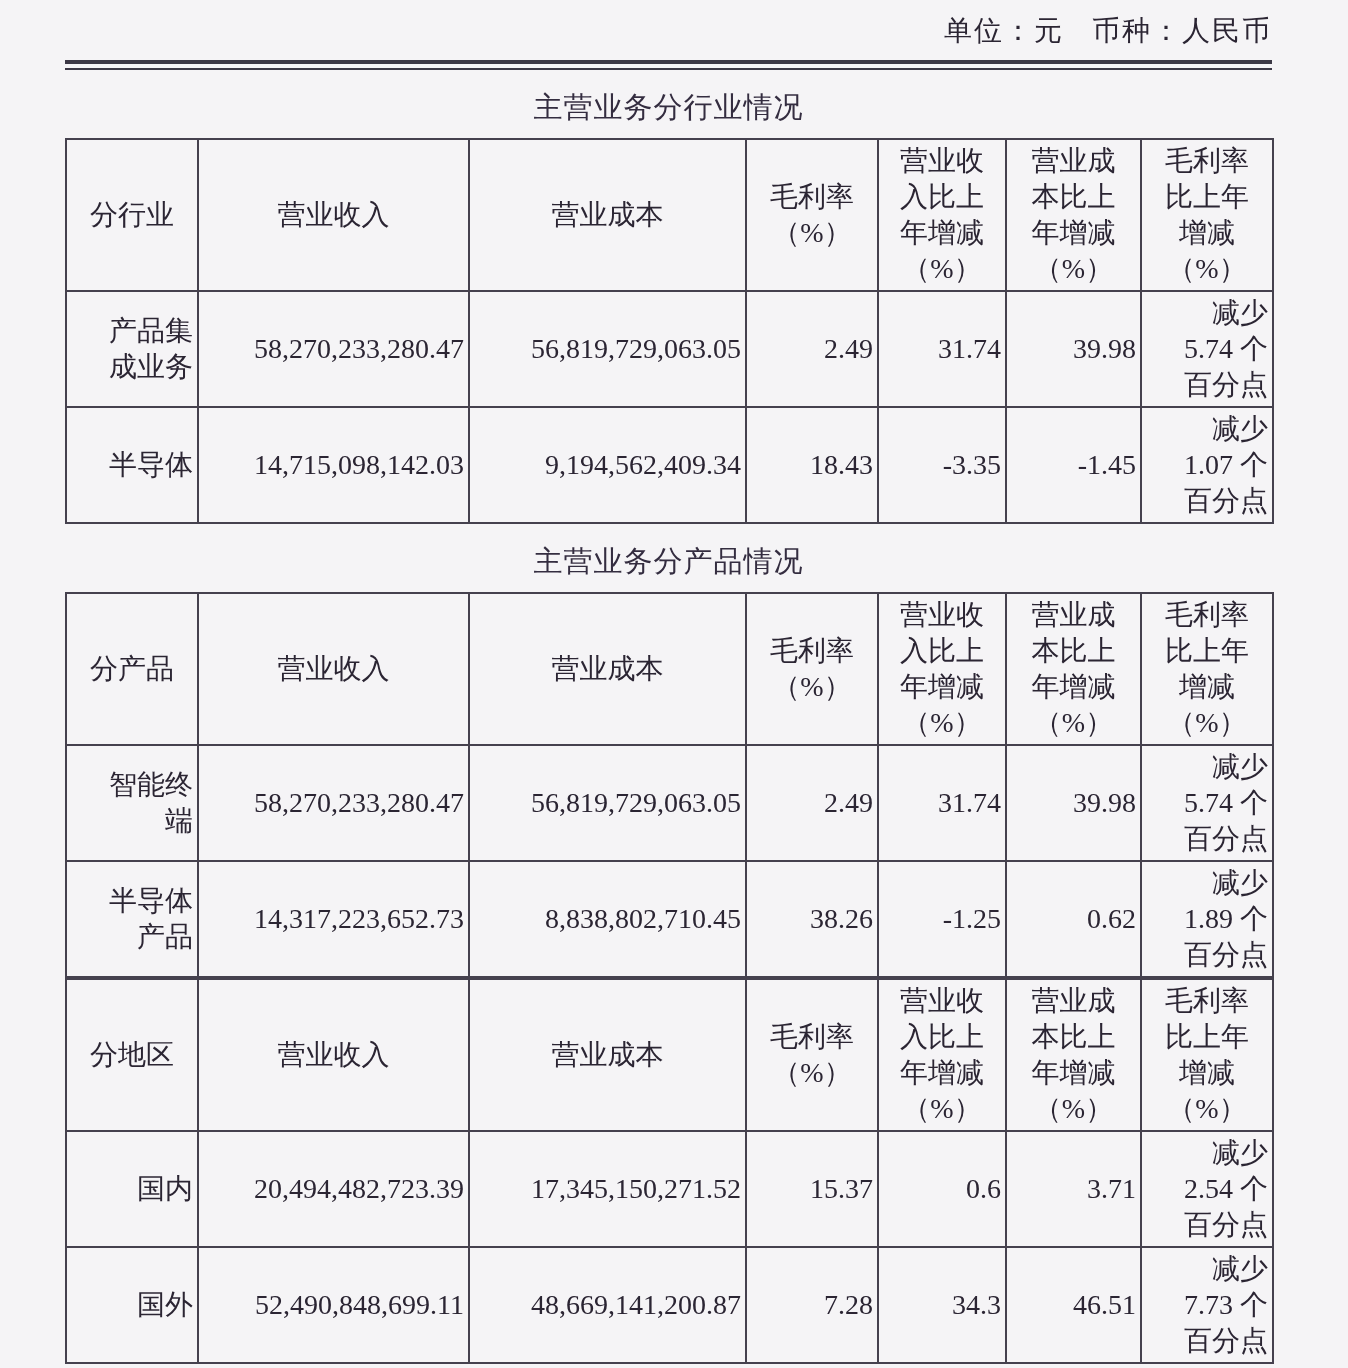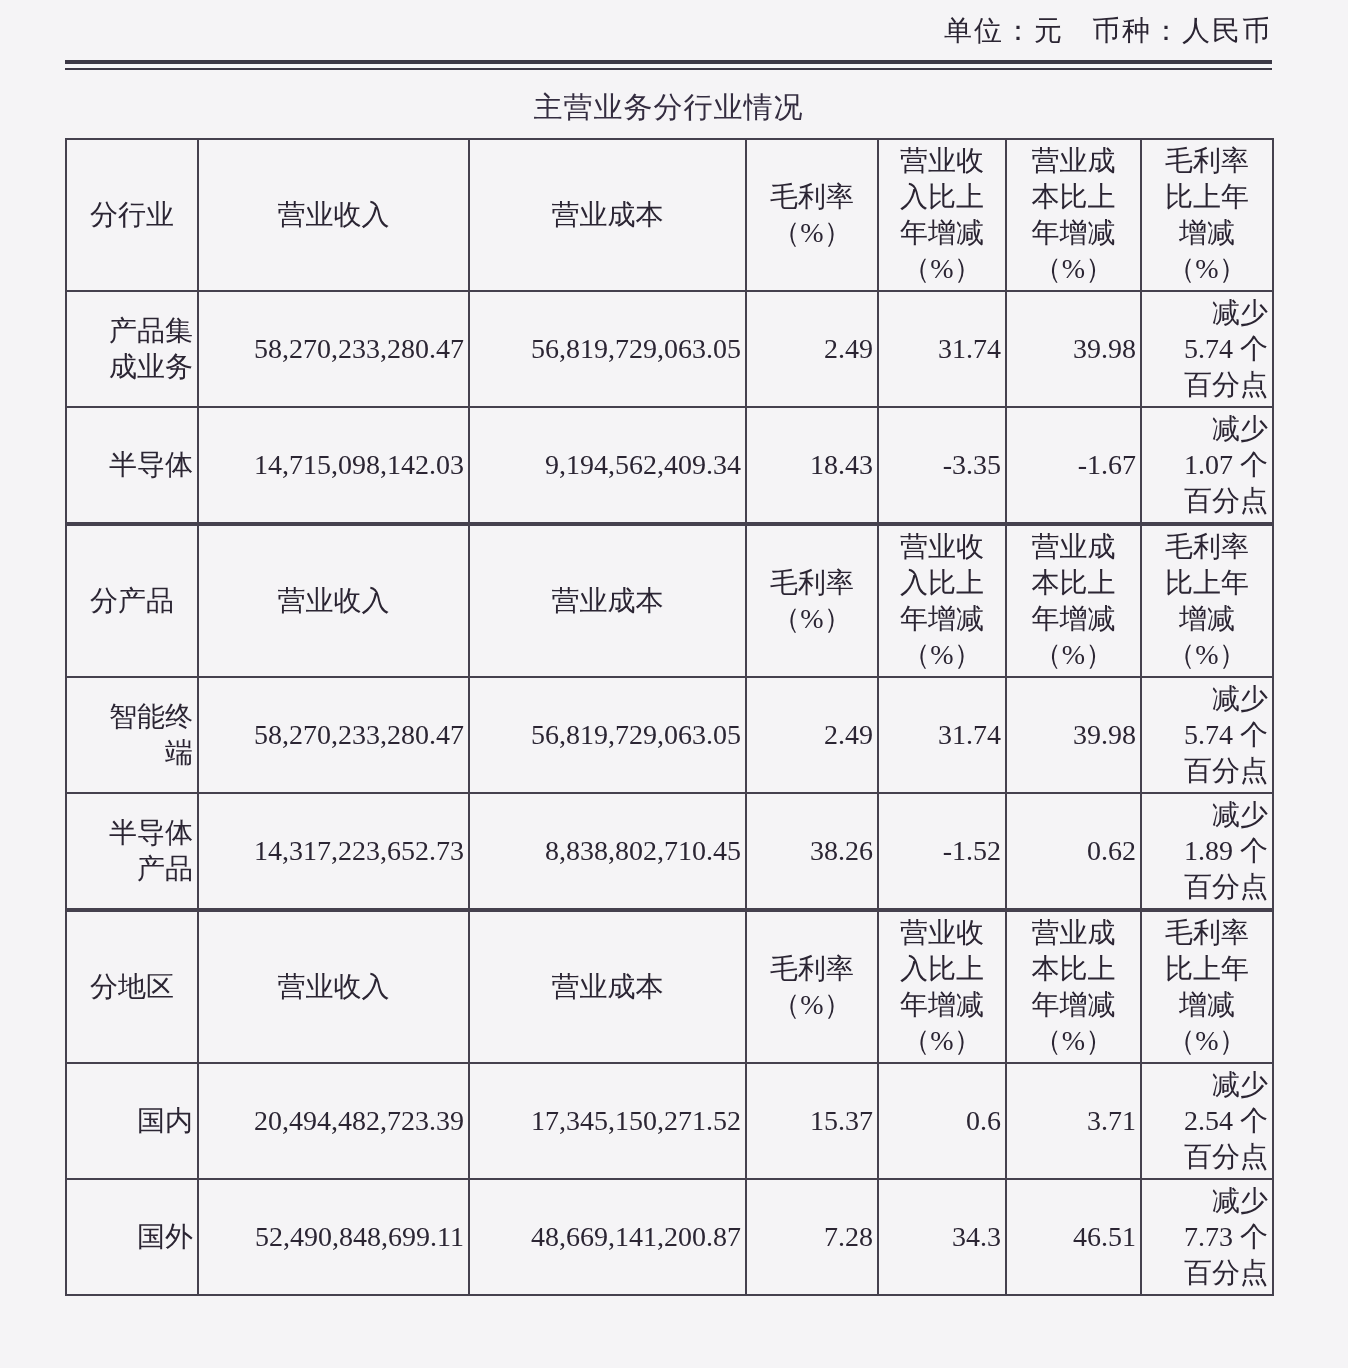--- a/index.html
+++ b/index.html
@@ -121,28 +121,29 @@
         <td class="c-chg">减少
 5.74 个
 百分点</td>
       </tr>
       <tr>
         <td class="c-label">半导体</td>
         <td class="c-num">14,715,098,142.03</td>
         <td class="c-num">9,194,562,409.34</td>
         <td class="c-num">18.43</td>
         <td class="c-num">-3.35</td>
-        <td class="c-num">-1.67</td>
+        <td class="c-num">-1.45</td>
         <td class="c-chg">减少
 1.07 个
 百分点</td>
       </tr>
     </tbody>
       </table>
 
+    <div class="section-title">主营业务分产品情况</div>
     <table class="report">
       <colgroup>
         <col style="width:132px">
           <col style="width:271px">
           <col style="width:277px">
         <col style="width:132px">
           <col style="width:128px">
           <col style="width:135px">
           <col style="width:132px">
       </colgroup>
@@ -177,21 +178,21 @@
         <td class="c-chg">减少
 5.74 个
 百分点</td>
       </tr>
       <tr>
         <td class="c-label">半导体
 产品</td>
         <td class="c-num">14,317,223,652.73</td>
         <td class="c-num">8,838,802,710.45</td>
         <td class="c-num">38.26</td>
-        <td class="c-num">-1.52</td>
+        <td class="c-num">-1.25</td>
         <td class="c-num">0.62</td>
         <td class="c-chg">减少
 1.89 个
 百分点</td>
       </tr>
     </tbody>
       </table>
 
     <table class="report">
       <colgroup>

